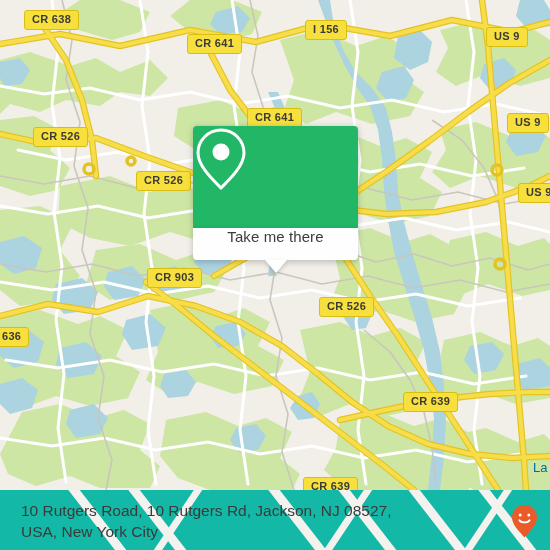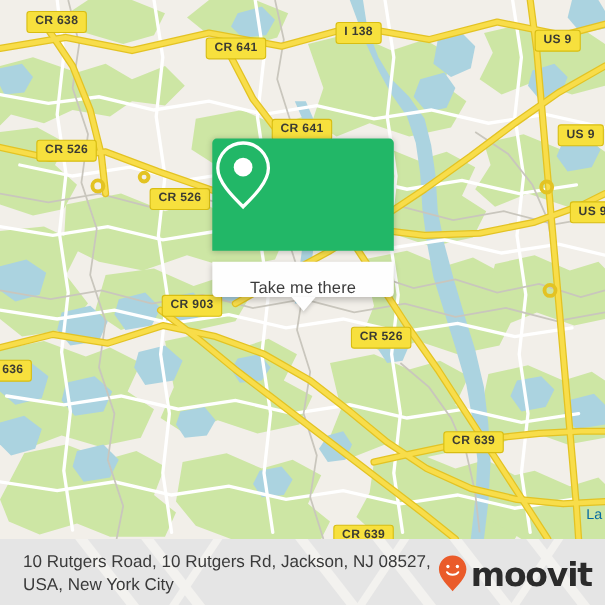--- a/index.html
+++ b/index.html
@@ -55,42 +55,41 @@
     background:#22b767;
     border-radius:4px 4px 0 0;
     display:flex;align-items:center;justify-content:center;
     box-shadow:0 1px 6px rgba(0,0,0,.22);
   }
   #callout-footer{
     position:relative;
     width:165px;height:32px;
     background:#fefefe;
     border-radius:0 0 4px 4px;
-    display:flex;align-items:flex-end;justify-content:center;
+    display:flex;align-items:flex-start;justify-content:center;
     box-shadow:0 2px 6px rgba(0,0,0,.22);
-    margin-top:10px;
   }
   #callout-footer-label{
     font-size:15px;color:#3c3c3c;
     font-family:"Liberation Sans", sans-serif;
     letter-spacing:.1px;
   }
   #callout-tail{
     position:absolute;left:50%;top:32px;margin-left:-11px;
     width:0;height:0;
     border-left:11px solid transparent;
     border-right:11px solid transparent;
     border-top:13px solid #fefefe;
     filter:drop-shadow(0 2px 2px rgba(0,0,0,.18));
   }
 
   
   #footer{
     position:absolute;left:0;top:490px;width:550px;height:60px;
-    background:#e5e5e5;
+    background:#14b8a6;
     overflow:hidden;
   }
   #footer-watermark{position:absolute;left:0;top:-8px;opacity:1;}
   #footer-address{
     position:absolute;left:21px;top:10px;width:375px;
     font-size:15.5px;line-height:21px;color:#3a3a3a;
     font-family:"Liberation Sans", sans-serif;
   }
   #brand{position:absolute;right:12px;top:14px;display:flex;align-items:center;gap:3px;}
   #brand-wordmark{
@@ -224,21 +223,21 @@
       </g>
 
       <g stroke="#e9e6df" stroke-width="10" fill="none" opacity=".0">
         <path d="M0,0 L0,0"></path>
       </g>
     </svg>
 
     <div id="shields">
         <div class="shield" style="left: 24px; top: 10px;">CR 638</div>
         <div class="shield" style="left: 187px; top: 34px;">CR 641</div>
-        <div class="shield" style="left: 305px; top: 20px;">I 138</div>
+        <div class="shield" style="left: 305px; top: 20px;">I 156</div>
         <div class="shield" style="left: 486px; top: 27px;">US 9</div>
         <div class="shield" style="left: 247px; top: 108px;">CR 641</div>
         <div class="shield" style="left: 507px; top: 113px;">US 9</div>
         <div class="shield" style="left: 33px; top: 127px;">CR 526</div>
         <div class="shield" style="left: 136px; top: 171px;">CR 526</div>
         <div class="shield" style="left: 518px; top: 183px;">US 9</div>
         <div class="shield" style="left: 147px; top: 268px;">CR 903</div>
         <div class="shield" style="left: 319px; top: 297px;">CR 526</div>
         <div class="shield" style="left: -6px; top: 327px;">636</div>
         <div class="shield" style="left: 403px; top: 392px;">CR 639</div>
@@ -287,17 +286,16 @@
 
     <div id="brand">
       <span>
         <svg width="27" height="35" viewBox="0 0 27 35">
           <path d="M13.5 1 C6.6 1 1 6.6 1 13.5 C1 21.5 10 29 13.5 33.5 C17 29 26 21.5 26 13.5 C26 6.6 20.4 1 13.5 1 Z" fill="#ea5b2a"></path>
           <circle cx="9.2" cy="11" r="1.5" fill="#ffffff"></circle>
           <circle cx="17.8" cy="11" r="1.5" fill="#ffffff"></circle>
           <path d="M8.4 16.2 C10.2 19.2 16.8 19.2 18.6 16.2" fill="none" stroke="#ffffff" stroke-width="1.8" stroke-linecap="round"></path>
         </svg>
       </span>
-      <span id="brand-wordmark">moovit</span>
     </div>
   </div>
 
 </div>
 
 </body></html>

